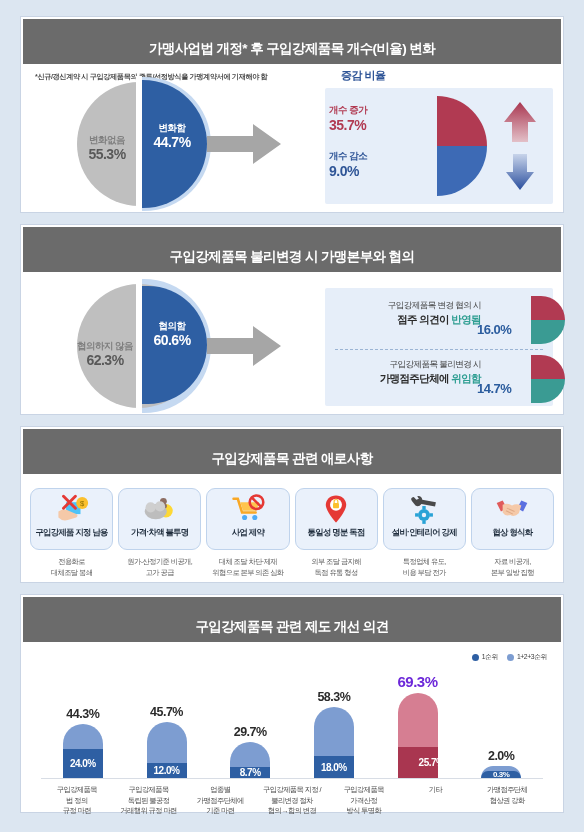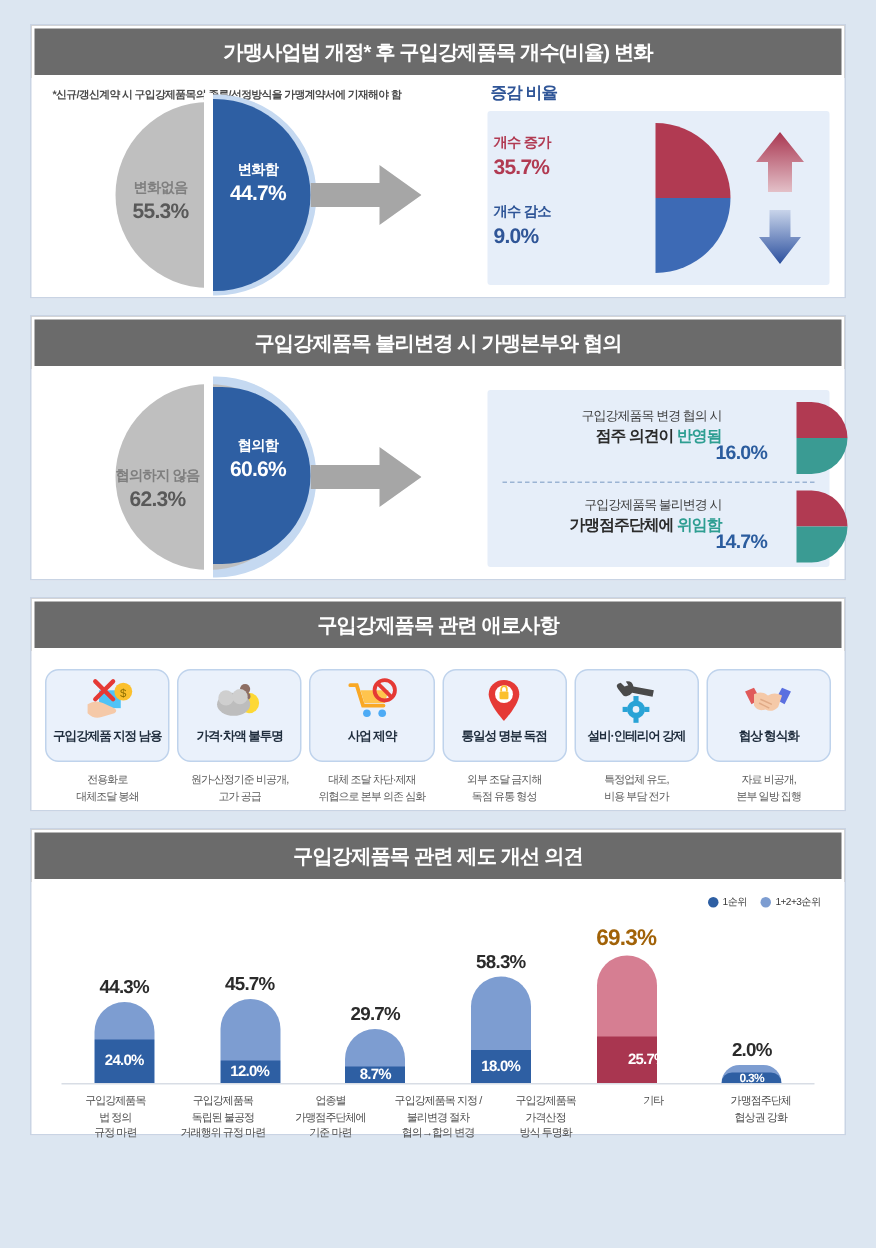--- a/index.html
+++ b/index.html
@@ -33,21 +33,21 @@
     border: 1px solid #c9d4e4;
     position: relative;
   }
   .section-header {
     background: #6b6b6b;
     color: #ffffff;
     text-align: center;
     font-size: 13.5px;
     font-weight: bold;
     letter-spacing: -0.6px;
-    padding: 7px 0 6px 0;
+    padding: 21px 0 6px 0;
     border: 2px solid #ffffff;
   }
 
   
   .sec-body {
     display: flex;
     align-items: stretch;
     position: relative;
   }
   .note {
@@ -286,21 +286,21 @@
     height: 100%;
     position: relative;
   }
   .bar-top-val {
     font-size: 12.5px;
     font-weight: bold;
     letter-spacing: -0.5px;
     margin-bottom: 3px;
     color: #2b2b2b;
   }
-  .bar-top-val.hl { color: #a16207; font-size: 15px; }
+  .bar-top-val.hl { color: #6d28d9; font-size: 15px; }
   .bar {
     width: 40px;
     border-radius: 20px 20px 0 0;
     position: relative;
     overflow: hidden;
     background: #7d9dd1;
   }
   .bar.hl { background: #d67e92; }
   .bar-inner {
     position: absolute;
@@ -364,21 +364,21 @@
             <span class="nm">변화함</span>
             <span class="vl">44.7%</span>
           </div>
         </div>
         <svg class="arrow-grey" viewBox="0 0 74 40">
           <path d="M0 12 H46 V0 L74 20 L46 40 V28 H0 Z" fill="#a6a6a6"></path>
         </svg>
       </div>
 
       <div class="right-pane">
-        <div class="panel-title" style="left:6px; top:2px;text-align:center;">증감 비율</div>
+        <div class="panel-title" style="left:20px; top:2px;text-align:center;">증감 비율</div>
         <div class="blue-card">
           <div class="half-pie" style="left:112px; top:8px;">
             <div class="half-top"></div>
             <div class="half-bot"></div>
           </div>
           <div class="hp-lbl red-txt" style="left:4px; top:16px; width:102px;">
             <span class="nm">개수 증가</span>
             <span class="vl">35.7%</span>
           </div>
           <div class="hp-lbl blue-txt" style="left:4px; top:62px; width:102px;">

